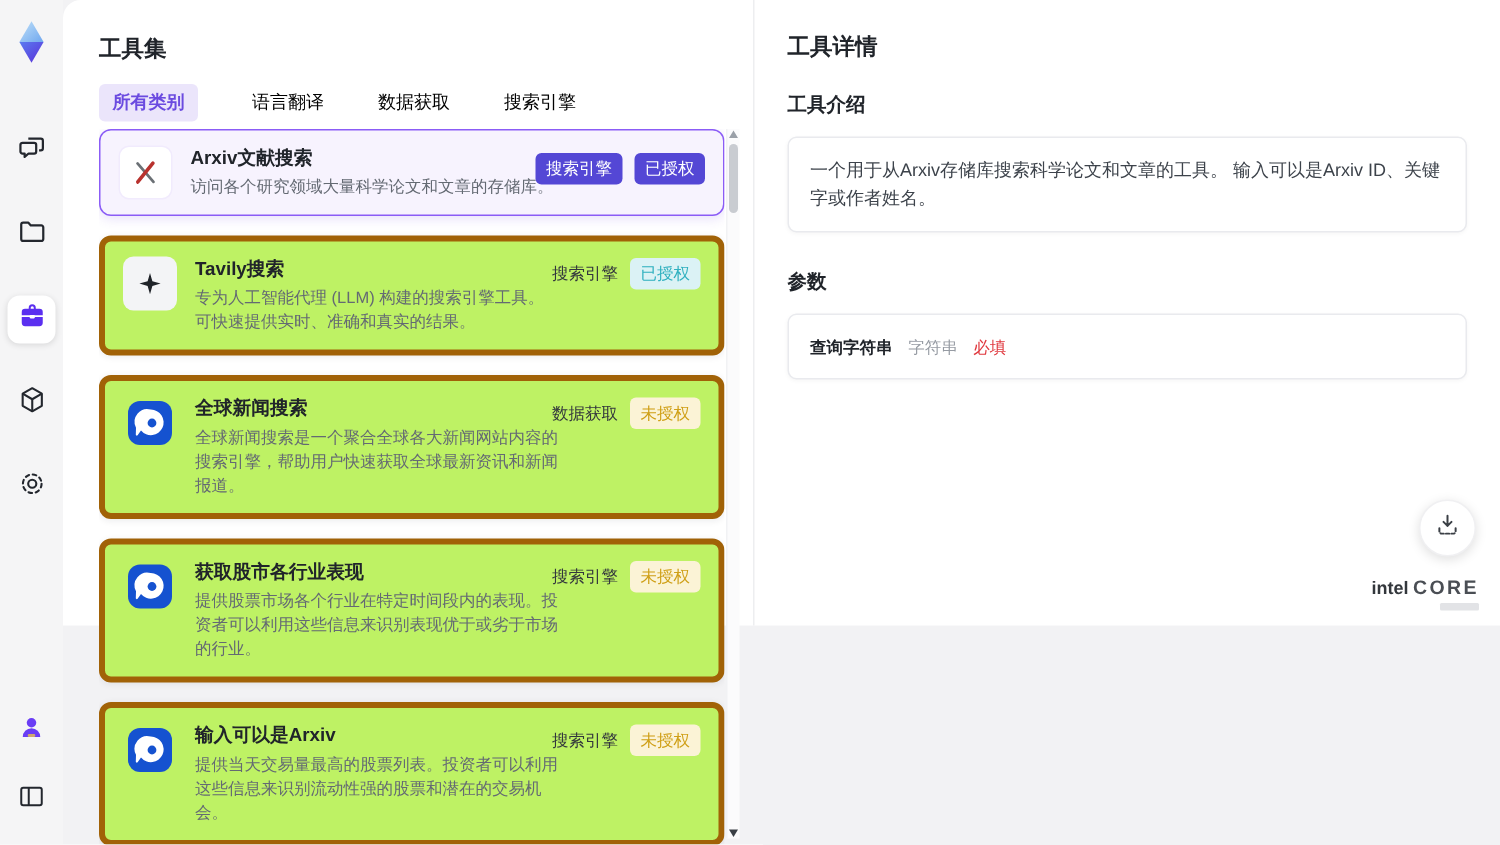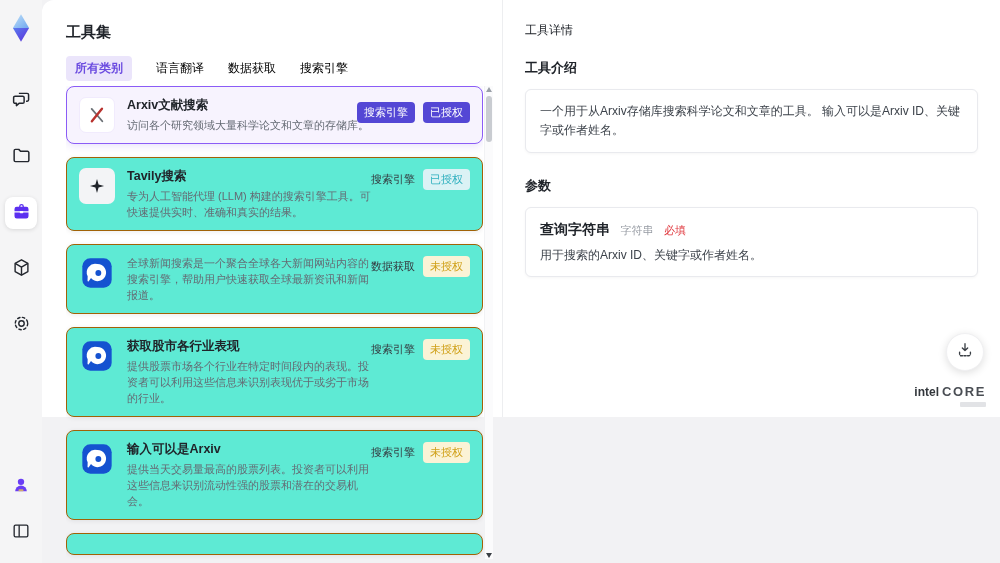--- a/index.html
+++ b/index.html
@@ -16,26 +16,26 @@
   .nav-icons { margin-top:42px; display:flex; flex-direction:column; align-items:center; gap:24px; }
   .nav-btn { width:32px; height:32px; display:flex; align-items:center; justify-content:center;
     border-radius:8px; cursor:pointer; }
   .nav-btn.active { background:#ffffff; box-shadow:0 1px 4px rgba(0,0,0,.12); }
   .sidebar-bottom { margin-top:auto; margin-bottom:14px; display:flex; flex-direction:column; align-items:center; gap:14px; }
   
   .main { position:absolute; left:42px; top:0; width:958px; height:417px;
     background:#ffffff; border-top-left-radius:12px; z-index:1; }
   .left-col { position:absolute; left:0; top:0; width:460px; height:563px; }
   .page-title { position:absolute; left:24px; top:23px; font-size:15px; font-weight:700; }
-  .tabs { position:absolute; left:24px; top:56px; display:flex; align-items:center; gap:24px; }
+  .tabs { position:absolute; left:24px; top:56px; display:flex; align-items:center; gap:36px; }
   .tab { font-size:12px; color:#000000; padding:4px 0; cursor:pointer; white-space:nowrap; }
   .tab.active { background:#ebe5fb; color:#6b4be0; font-weight:700; padding:4px 9px; border-radius:4px; }
   .tool-list { position:absolute; left:24px; top:86px; width:417px; bottom:0; overflow:hidden; }
   .card { position:relative; display:flex; align-items:flex-start;
-    background:#5eead4; border:1px solid #a16207; border-radius:8px;
+    background:#bef264; border:4px solid #a16207; border-radius:8px;
     box-shadow:0 1px 5px rgba(15,23,42,.08); padding:10px 12px; margin-bottom:13px; cursor:pointer; }
   .card.selected { background:#f7f3fe; border:1px solid #8b5cf6;
     box-shadow:0 2px 8px rgba(110,70,230,.16); }
   .tile { width:36px; height:36px; border-radius:7px; flex:none;
     display:flex; align-items:center; justify-content:center; }
   .tile.white { background:#ffffff; border:1px solid #f1ebfd; }
   .tile.gray { background:#f3f4f6; }
   .card-text { flex:1; margin-left:12px; margin-right:94px; min-width:0; }
   .card-title { font-size:12.5px; font-weight:700; color:#20242a; margin-bottom:3px; }
   .card-desc { font-size:11px; line-height:16px; color:#646a73; }
@@ -50,26 +50,26 @@
   .scrollbar { position:absolute; right:9px; top:86px; bottom:4px; width:9px;
     background:#fbfbfc; border-left:1px solid #f1f2f4; cursor:pointer; }
   .sb-thumb { position:absolute; left:1px; top:10px; width:6px; height:46px; background:#c9ccd1; border-radius:3px; }
   .sb-up { position:absolute; top:1px; left:1px; width:0; height:0;
     border-left:3.5px solid transparent; border-right:3.5px solid transparent; border-bottom:5px solid #9aa0a8; }
   .sb-down { position:absolute; bottom:1px; left:1px; width:0; height:0;
     border-left:3.5px solid transparent; border-right:3.5px solid transparent; border-top:5px solid #3a3f45; }
   
   .right-col { position:absolute; left:460px; right:0; top:0; bottom:0;
     border-left:1px solid #edeef0; padding:22px 22px; }
-  .detail-title { font-size:12px; font-weight:400; margin-bottom:20px; }
+  .detail-title { font-size:15px; font-weight:700; margin-bottom:20px; }
   .section-head { font-size:13px; font-weight:700; margin-bottom:12px; }
   .info-box { background:#fff; border:1px solid #e9eaee; border-radius:6px;
     box-shadow:0 1px 3px rgba(0,0,0,.04); padding:12px 14px; margin-bottom:24px; }
   .info-text { font-size:12px; color:#3d434b; line-height:1.6; }
-  .param-name { font-size:14px; font-weight:700; color:#20242a; }
+  .param-name { font-size:11px; font-weight:700; color:#20242a; }
   .param-type { font-size:11px; color:#969ba3; margin-left:6px;font-family:Liberation Serif, serif; }
   .param-req { font-size:11px; color:#e0383e; margin-left:6px; }
   .param-desc { font-size:12px; color:#3d434b; margin-top:8px; }
   
   .fab { position:absolute; right:16px; bottom:46px; width:38px; height:38px; border-radius:50%;
     background:#fff; border:1px solid #f0f0f2; box-shadow:0 2px 8px rgba(0,0,0,.13);
     display:flex; align-items:center; justify-content:center; cursor:pointer; }
   .brand { position:absolute; right:14px; bottom:10px; text-align:right; line-height:1.1; }
   .brand-row { display:flex; align-items:baseline; gap:3px;text-align:right; }
   .brand-primary { font-size:12px; font-weight:700; color:#33373c; }
@@ -208,20 +208,21 @@
 
       <div class="card">
         <div class="tile">
           <svg viewBox="0 0 24 24" width="32" height="32">
             <rect x="1" y="1" width="22" height="22" rx="6" fill="#1552d0"></rect>
             <path d="M12.4 5.3a6.4 6.4 0 1 1-4.9 10.5l-1.7 2.3c-.3.4-.9.2-.9-.3l.1-3.4a6.4 6.4 0 0 1 7.4-9.1z" fill="#ffffff"></path>
             <circle cx="13" cy="12" r="2.2" fill="#1552d0"></circle>
           </svg>
         </div>
         <div class="card-text">
+          <div class="card-title">全球新闻搜索</div>
           <div class="card-desc">全球新闻搜索是一个聚合全球各大新闻网站内容的搜索引擎，帮助用户快速获取全球最新资讯和新闻报道。</div>
         </div>
         <div class="badges">
           <span class="cat-plain">数据获取</span>
           <span class="badge no">未授权</span>
         </div>
       </div>
 
       <div class="card">
         <div class="tile">
@@ -282,21 +283,20 @@
       <div class="info-text">一个用于从Arxiv存储库搜索科学论文和文章的工具。 输入可以是Arxiv ID、关键字或作者姓名。</div>
     </div>
 
     <div class="section-head">参数</div>
     <div class="info-box">
       <div>
         <span class="param-name">查询字符串</span>
         <span class="param-type">字符串</span>
         <span class="param-req">必填</span>
       </div>
-      <div class="param-desc">用于搜索的Arxiv ID、关键字或作者姓名。</div>
     </div>
 
     <div class="fab">
       <span>
         <svg viewBox="0 0 24 24" width="20" height="20" fill="none" stroke="#3a3f45" stroke-width="1.6" stroke-linecap="round" stroke-linejoin="round">
           <path d="M12 4.5v8.2M12 12.7l-3.2-3.2M12 12.7l3.2-3.2"></path>
           <path d="M5.5 14.5v2.6a1.8 1.8 0 0 0 1.8 1.8h9.4a1.8 1.8 0 0 0 1.8-1.8v-2.6" stroke-dasharray="2.6 1.7"></path>
         </svg>
       </span>
     </div>

